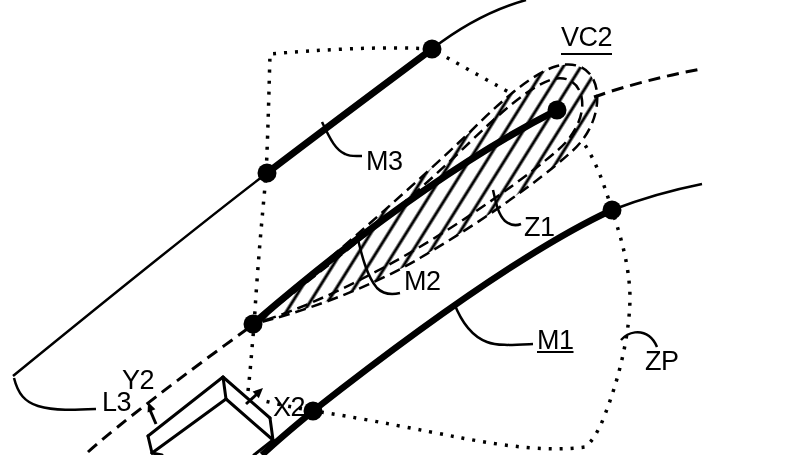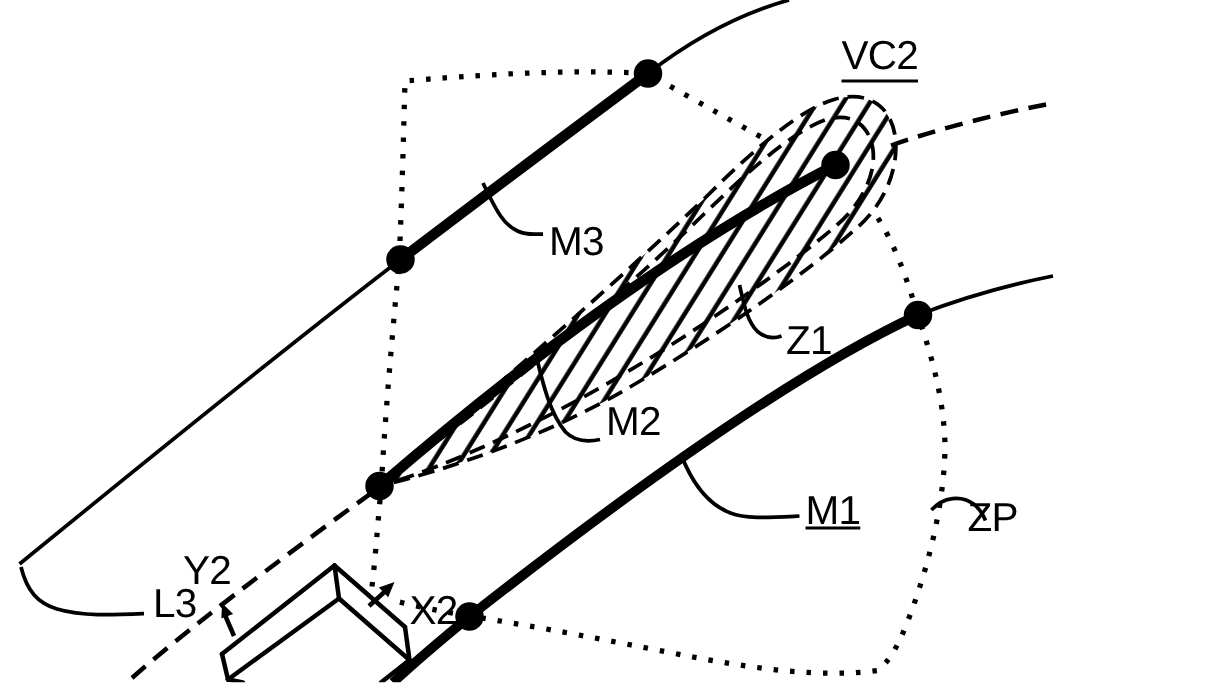--- a/index.html
+++ b/index.html
@@ -115,18 +115,18 @@
       <line x1="156" y1="424" x2="150" y2="410" stroke="#000" stroke-width="3"></line>
       <polygon points="148,402 155.4,409.3 147.6,412.4" fill="#000"></polygon>
     </g>
   </svg>
 
   <div class="lbl underlined" style="left:561px;top:24px;">VC2</div>
   <div class="lbl" style="left:366px;top:148px;">M3</div>
   <div class="lbl" style="left:524px;top:202px;margin-top:12px;">Z1</div>
   <div class="lbl" style="left:404px;top:268px;text-align:center;">M2</div>
   <div class="lbl" style="left:537px;top:327px;text-decoration:underline;">M1</div>
-  <div class="lbl" style="left:645px;top:332px;">ZP</div>
+  <div class="lbl" style="left:645px;top:348px;">ZP</div>
   <div class="lbl" style="left:102px;top:389px;text-align:right;">L3</div>
   <div class="lbl" style="left:122px;top:367px;">Y2</div>
   <div class="lbl" style="left:273px;top:366px;margin-top:28px;">X2</div>
 
 </div>
 
 </body></html>

